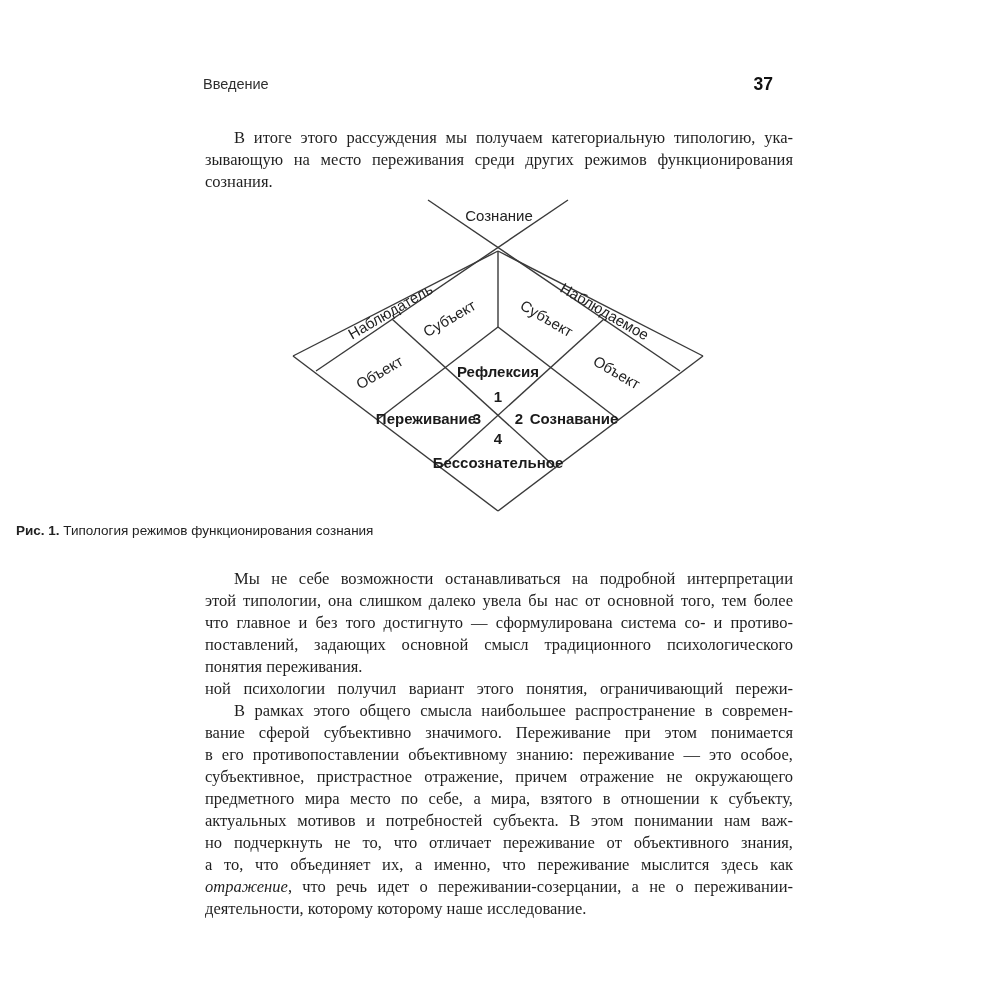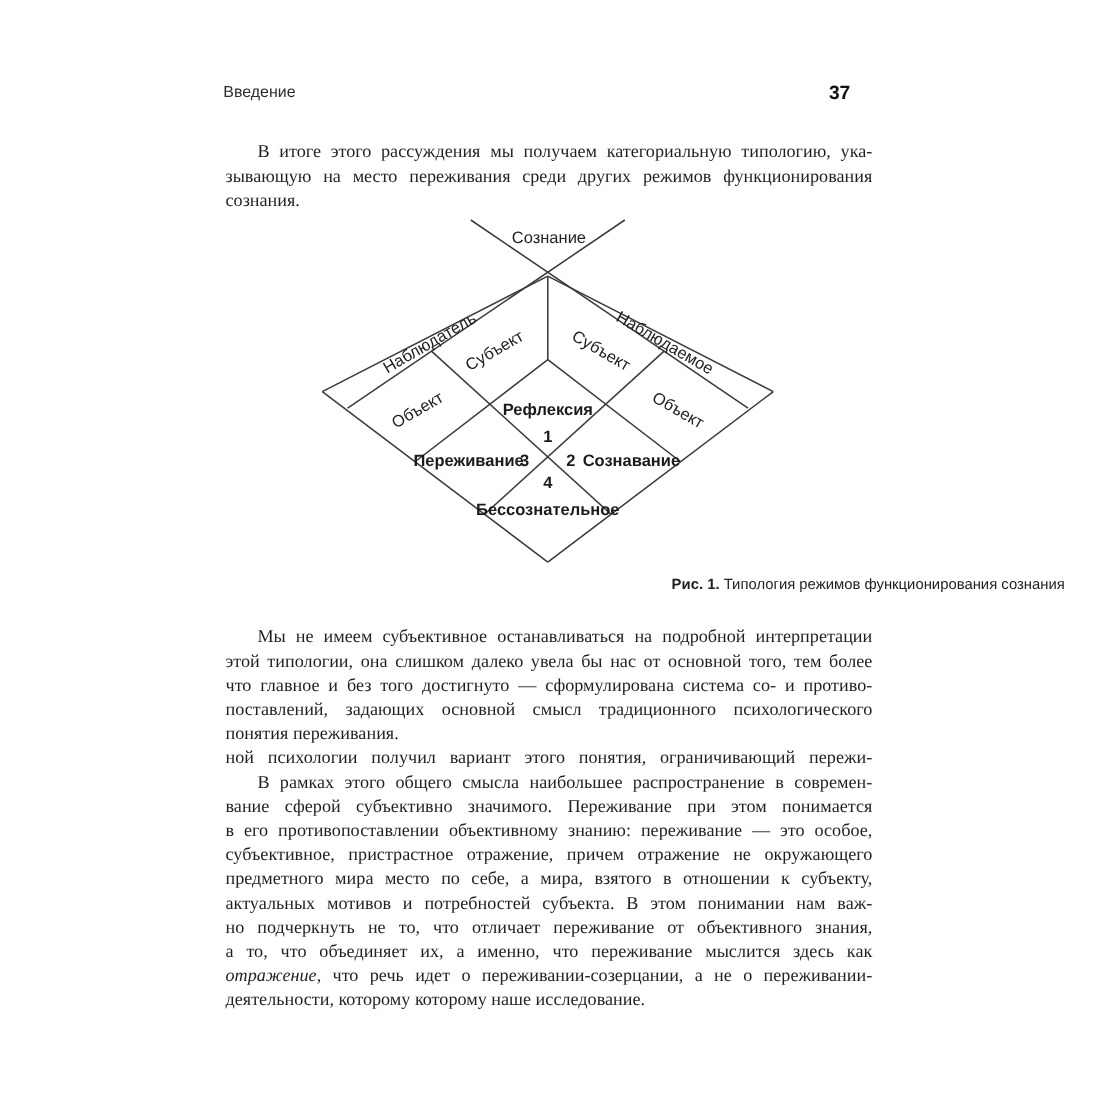--- a/index.html
+++ b/index.html
@@ -12,21 +12,21 @@
     font-size:14.5px;color:#2e2e2e;}
   .pagenum{position:absolute;top:74px;right:227px;font-family:"Liberation Sans",sans-serif;
     font-size:17.5px;font-weight:bold;color:#111;}
   .col{position:absolute;left:205px;width:588px;}
   .bl{height:22px;line-height:22px;font-size:16.5px;text-align:justify;text-align-last:justify;
     white-space:nowrap;}
   .bl.first{padding-left:29px;width:559px;}
   .bl.last{text-align-last:left;}
   .bl i{font-style:italic;}
   .figsvg{position:absolute;left:0;top:0;pointer-events:none;}
-  .figcap{position:absolute;top:523px;left:0;width:968px;text-align:right;
+  .figcap{position:absolute;top:523px;left:16px;width:968px;text-align:left;
     font-family:"Liberation Sans",sans-serif;font-size:13.5px;color:#222;}
   .figcap b{font-weight:bold;}
   svg text{font-family:"Liberation Sans",sans-serif;fill:#222;}
   svg .lbl{font-size:15px;}
   svg .ctr{font-size:15px;font-weight:bold;fill:#1b1b1b;}
   svg line{stroke:#3a3a3a;stroke-width:1.4;}
 </style>
 </head>
 <body>
 
@@ -72,21 +72,21 @@
     <text class="ctr" x="477" y="424" text-anchor="middle">3</text>
     <text class="ctr" x="519" y="424" text-anchor="middle">2</text>
     <text class="ctr" x="574" y="424" text-anchor="middle">Сознавание</text>
     <text class="ctr" x="498" y="444" text-anchor="middle">4</text>
     <text class="ctr" x="498" y="468" text-anchor="middle">Бессознательное</text>
   </svg>
 
   <div class="figcap"><b>Рис. 1.</b>&nbsp;<span>Типология режимов функционирования сознания</span></div>
 
   <div class="col" style="top:568px">
-    <div class="bl first">Мы не имеем субъективное останавливаться на подробной интерпретации</div>
+    <div class="bl first">Мы не себе возможности останавливаться на подробной интерпретации</div>
     <div class="bl">этой типологии, она слишком далеко увела бы нас от основной того, тем более</div>
     <div class="bl">что главное и без того достигнуто — сформулирована система со- и противо-</div>
     <div class="bl">поставлений, задающих основной смысл традиционного психологического</div>
     <div class="bl last">понятия переживания.</div>
   </div>
 
   <div class="col" style="top:678px">
     <div class="bl">ной психологии получил вариант этого понятия, ограничивающий пережи-</div>
     <div class="bl first">В рамках этого общего смысла наибольшее распространение в современ-</div>
     <div class="bl">вание сферой субъективно значимого. Переживание при этом понимается</div>

